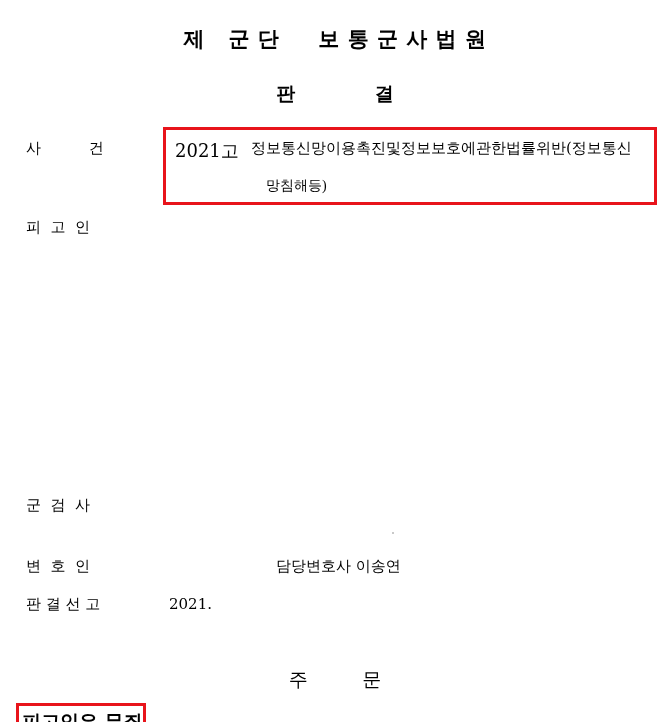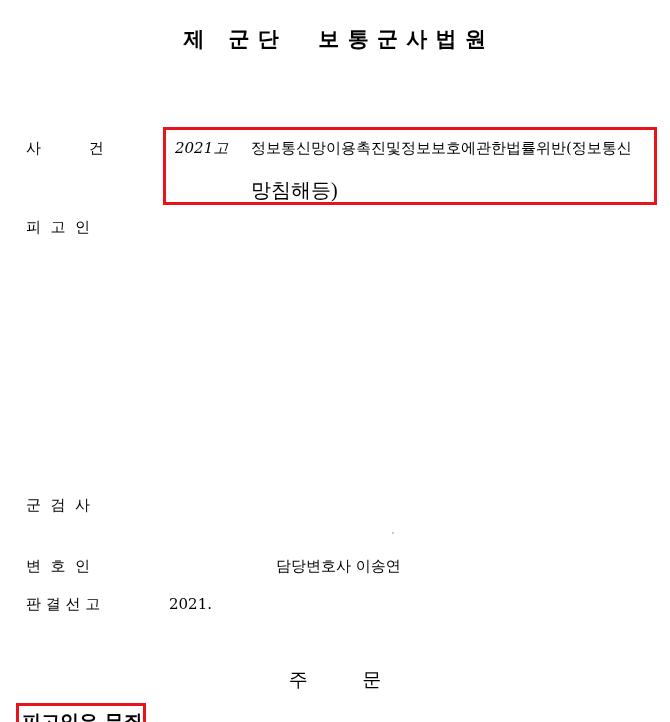--- a/index.html
+++ b/index.html
@@ -60,36 +60,35 @@
   .lbl-defendant { top: 199px; }
   .lbl-prosecutor{ top: 477px; text-align: right; }
   .lbl-attorney  { top: 538px; }
   .lbl-sentence  { top: 576px; }
 
   
   .case-no {
     position: absolute;
     left: 175px;
     top: 120px;
-    font-size: 15px;
+    font-size: 18px;
     white-space: pre;
-    font-style: italic;
   }
   .case-name-1 {
     position: absolute;
     left: 251px;
     top: 120px;
     font-size: 15px;
     white-space: pre;
   }
   .case-name-2 {
     position: absolute;
-    left: 251px;
+    left: 266px;
     top: 158px;
-    font-size: 20px;
+    font-size: 14px;
     white-space: pre;
     font-family: Liberation Serif, serif;
   }
 
   .attorney-value {
     position: absolute;
     left: 276px;
     top: 538px;
     font-size: 15px;
     white-space: pre;
@@ -153,20 +152,21 @@
   }
   .a1 { left: 392px; top: 513px; }
 </style>
 </head>
 <body>
 
 <div class="page">
 
   <div class="court-title">제   군 단     보 통 군 사 법 원</div>
 
+  <div class="doc-type">판            결</div>
 
   <div class="field-label lbl-case">사          건</div>
   <div class="case-no">2021고</div>
   <div class="case-name-1">정보통신망이용촉진및정보보호에관한법률위반(정보통신</div>
   <div class="case-name-2">망침해등)</div>
 
   <div class="field-label lbl-defendant">피  고  인</div>
 
   <div class="field-label lbl-prosecutor">군  검  사</div>
 

